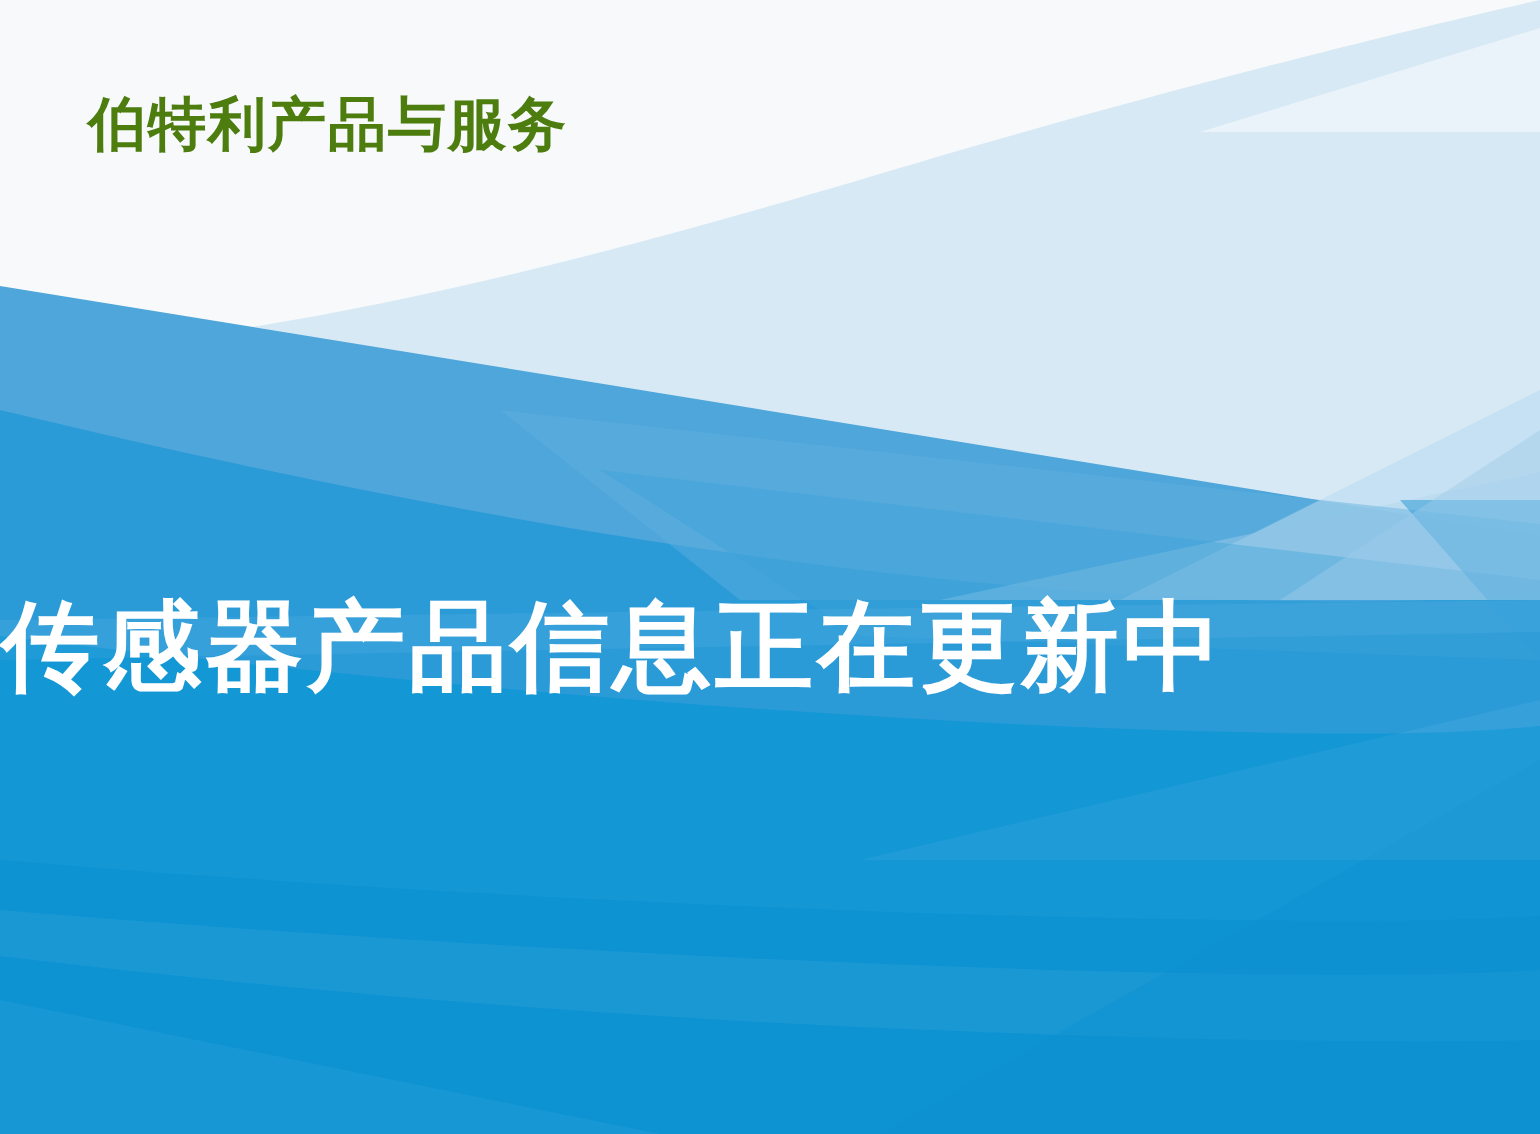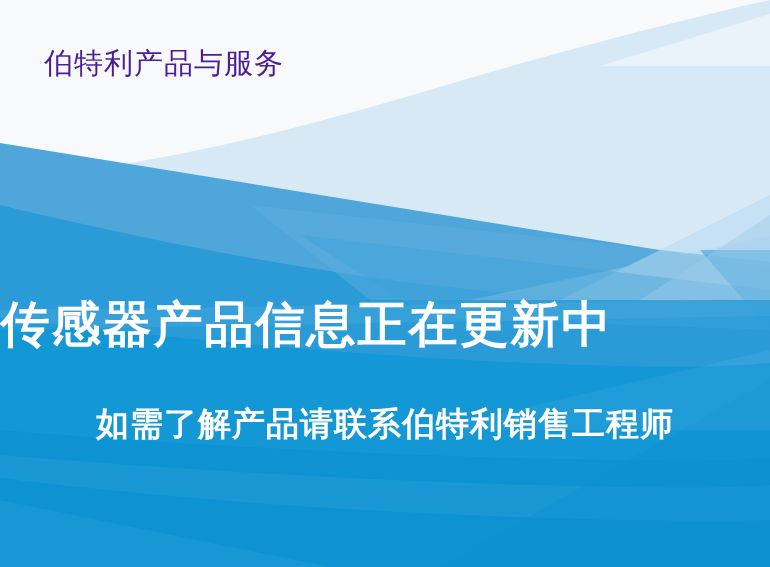--- a/index.html
+++ b/index.html
@@ -26,23 +26,23 @@
     position: absolute;
     left: 0; top: 0;
     width: 770px;
     height: 567px;
   }
   #brand-title {
     position: absolute;
     left: 44px;
     top: 48px;
     font-size: 29px;
-    font-weight: normal;
+    font-weight: bold;
     letter-spacing: 1px;
-    color: #4c1d95;
+    color: #4d7c0f;
     white-space: nowrap;
     line-height: 1.1;
     text-align: center;
   }
   #headline {
     position: absolute;
     left: 0;
     top: 296px;
     width: 613px;
     text-align: center;
@@ -111,17 +111,16 @@
     <path d="M0,310 L770,300 L770,316 L0,330 Z" fill="#ffffff" opacity="0.05"></path>
 
   </svg>
 
   <div class="text-layer">
 
     <div id="brand-title">伯特利产品与服务</div>
 
     <div id="headline">传感器产品信息正在更新中</div>
 
-    <div id="subheadline">如需了解产品请联系伯特利销售工程师</div>
 
   </div>
 
 </div>
 
 </body></html>

